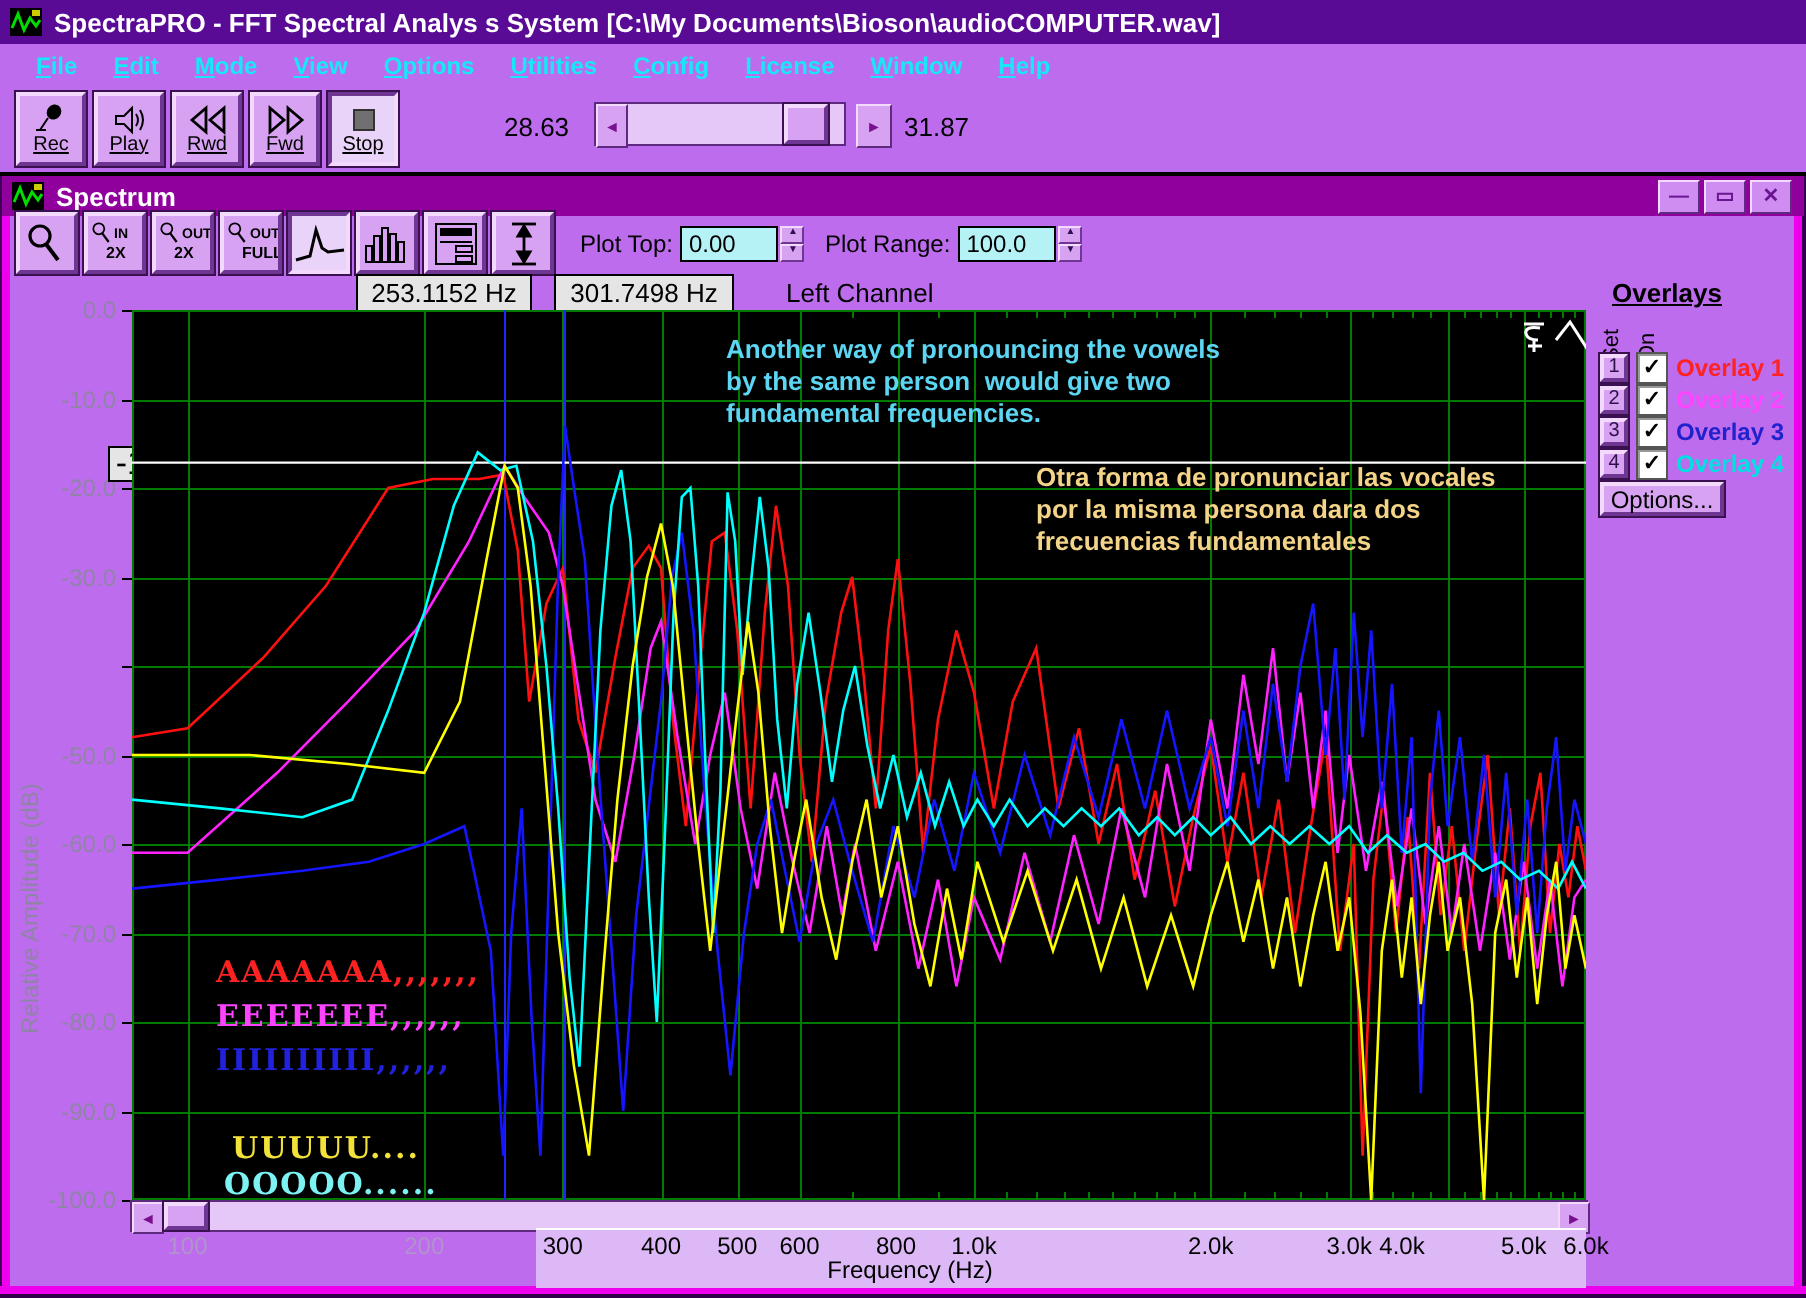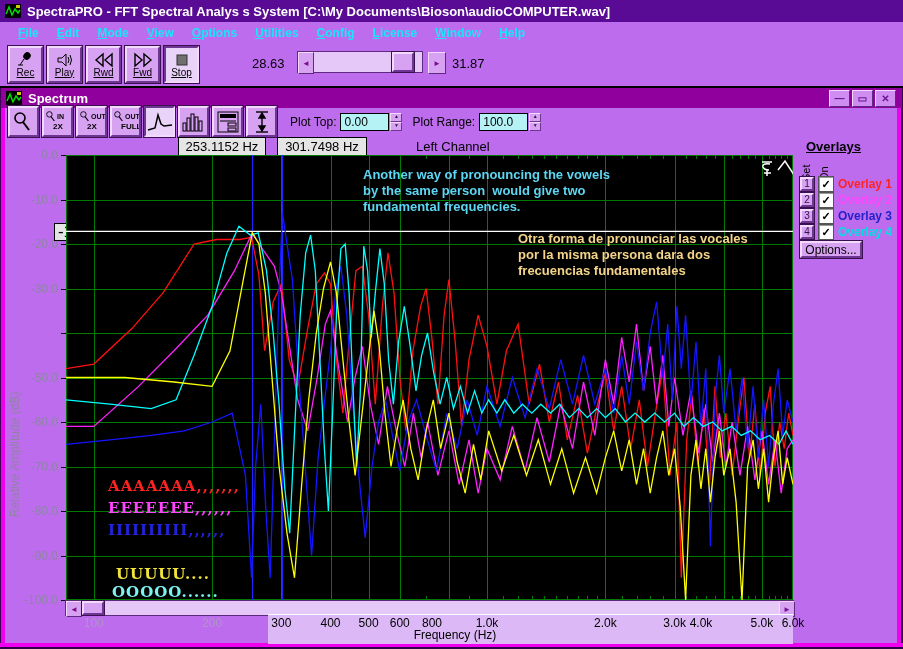--- a/index.html
+++ b/index.html
@@ -243,21 +243,21 @@
     <span class="fieldlbl">Plot Range:</span>
     <span class="cyanfield">100.0</span>
     <span class="spinner">
         <div>▲</div>
         <div>▼</div>
       </span>
   </div>
 
   <div class="abs whitebox" style="left:178px;top:137px;width:86px;height:17px;">253.1152 Hz</div>
   <div class="abs whitebox" style="left:277px;top:137px;width:88px;height:17px;">301.7498 Hz</div>
-  <div class="abs" style="left:393px;top:139px;font-size:13px;color:#000;margin-left:23px;">Left Channel</div>
+  <div class="abs" style="left:393px;top:139px;font-size:13px;color:#000;">Left Channel</div>
 
   <div id="y-axis">
       <div class="abs ylab" style="left: 2px; top: 148px;">0.0</div>
       <div class="ytick" style="left: 61px; top: 155px; background: rgb(0, 0, 0);"></div>
       <div class="abs ylab" style="left: 2px; top: 192.5px;">-10.0</div>
       <div class="ytick" style="left: 61px; top: 199.5px; background: rgb(0, 0, 0);"></div>
       <div class="abs ylab" style="left: 2px; top: 237px;">-20.0</div>
       <div class="ytick" style="left: 61px; top: 244px; background: rgb(0, 0, 0);"></div>
       <div class="abs ylab" style="left: 2px; top: 281.5px;">-30.0</div>
       <div class="ytick" style="left: 61px; top: 288.5px; background: rgb(0, 0, 0);"></div>
@@ -395,21 +395,21 @@
   </div>
 
   <div class="abs" style="left:268px;top:614px;width:525px;height:29px;background:#dcb9f6;border-top:1px solid #fff;"></div>
   <div id="x-axis">
       <div class="abs xlab faded" style="left: 93.7555px; top: 616px;">100</div>
       <div class="abs xlab faded" style="left: 212.133px; top: 616px;">200</div>
       <div class="abs xlab" style="left: 281.38px; top: 616px;">300</div>
       <div class="abs xlab" style="left: 330.511px; top: 616px;">400</div>
       <div class="abs xlab" style="left: 368.62px; top: 616px;">500</div>
       <div class="abs xlab" style="left: 399.758px; top: 616px;">600</div>
-      <div class="abs xlab" style="left: 432px; top: 616px;">800</div>
+      <div class="abs xlab" style="left: 448px; top: 616px;">800</div>
       <div class="abs xlab" style="left: 486.998px; top: 616px;">1.0k</div>
       <div class="abs xlab" style="left: 605.376px; top: 616px;">2.0k</div>
       <div class="abs xlab" style="left: 674.622px; top: 616px;">3.0k</div>
       <div class="abs xlab" style="left: 701px; top: 616px;">4.0k</div>
       <div class="abs xlab" style="left: 761.863px; top: 616px;">5.0k</div>
       <div class="abs xlab" style="left: 793px; top: 616px;">6.0k</div>
     </div>
   <div class="abs" style="left:370px;top:628px;width:170px;text-align:center;font-size:12px;color:#000;">Frequency (Hz)</div>
 
   <div class="abs" style="left:806px;top:139px;font-size:13px;color:#000;text-decoration:underline;font-weight:bold;">Overlays</div>

